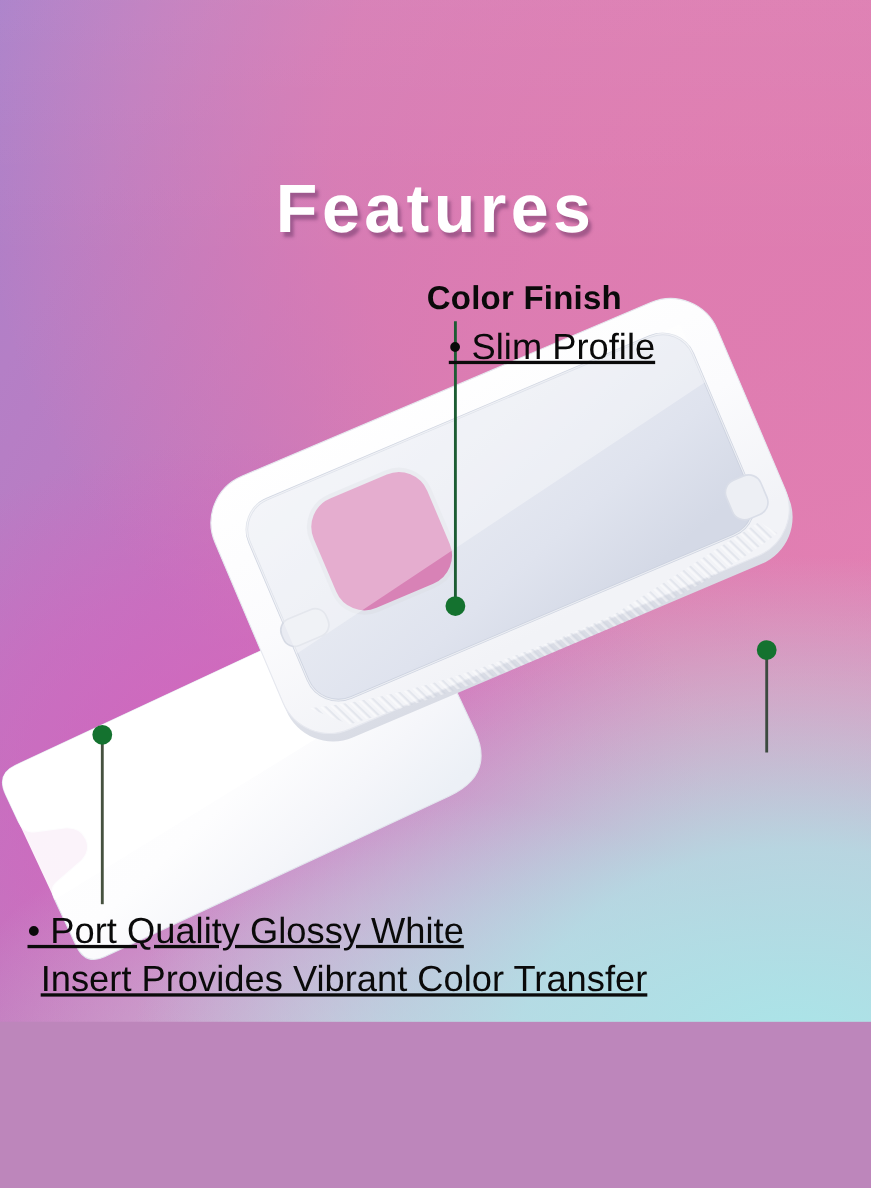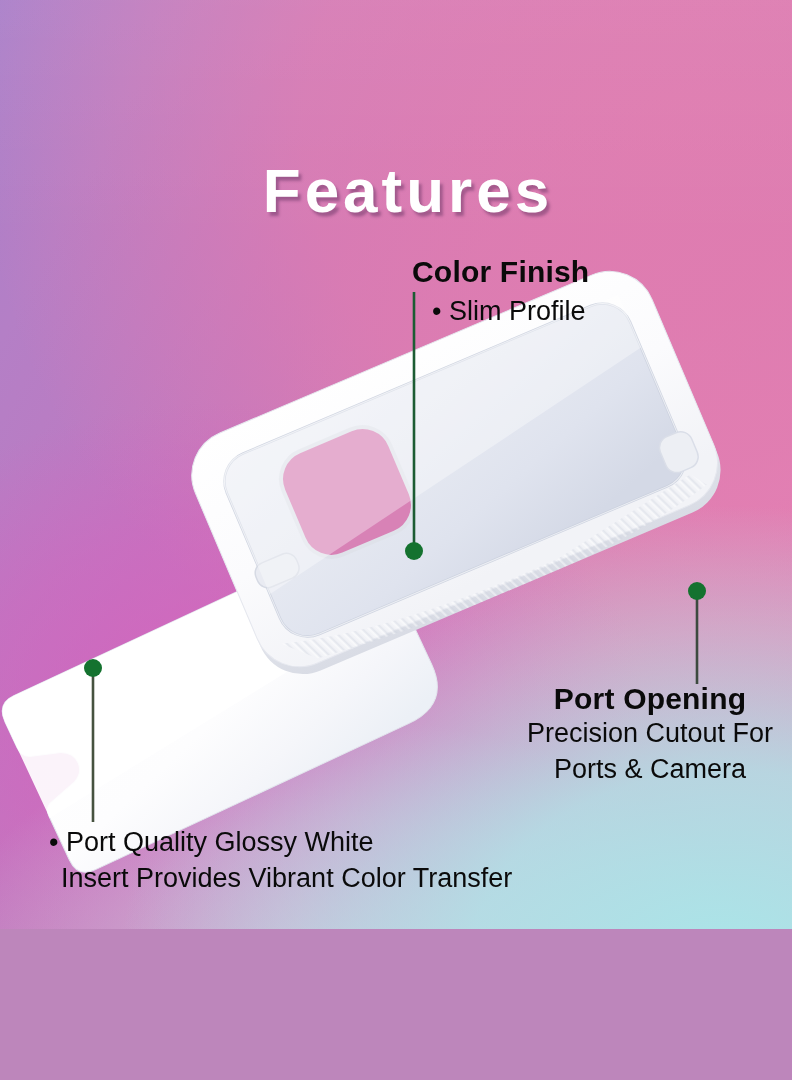--- a/index.html
+++ b/index.html
@@ -55,40 +55,41 @@
   #bottom-band {
     position:absolute; left:0; top:929px;
     width:792px; height:151px;
     background:#bd86bb;
   }
 
   
   #artwork { position:absolute; left:0; top:0; width:792px; height:929px; }
 
   
-  .txt { position:absolute; color:#0a0a0a;padding-left:24px; }
+  .txt { position:absolute; color:#0a0a0a; }
   #page-title {
     left:0; top:160px; width:792px;
     text-align:center;
     font-size:62px; font-weight:bold;
     letter-spacing:4px;
     color:#ffffff;
     text-shadow:3px 4px 3px rgba(90,45,90,0.45);
     line-height:1.0;
   }
   .feat-head {
     font-size:30px; font-weight:bold;
     letter-spacing:0.2px;
     line-height:1.05;
     white-space:nowrap;
   }
   .feat-line {
-    font-size:27px; font-weight:normal;
+    font-size:33px; font-weight:normal;
     line-height:1.34;
     white-space:nowrap;
+    text-decoration:underline;
   }
 
   
   #rubber-block { left:388px; top:256px; }
   #rubber-block .feat-list { margin-top:5px; margin-left:20px; }
 
   
   #port-block { left:492px; top:683px; width:292px; text-align:center; }
   #port-block .feat-line { white-space:nowrap; }
 
@@ -220,25 +221,20 @@
 
     <div class="txt" id="page-title">Features</div>
 
     <div class="txt" id="rubber-block">
       <div class="feat-head">Color Finish</div>
       <div class="feat-list">
         <div class="feat-line bullet-row">• Slim Profile</div>
       </div>
     </div>
 
-    <div class="txt" id="port-block">
-      <div class="feat-head">Port Opening</div>
-      <div class="feat-line">Precision Cutout For</div>
-      <div class="feat-line">Ports &amp; Camera</div>
-    </div>
 
     <div class="txt" id="alum-block">
       <div class="feat-list">
         <div class="feat-line">• Port Quality Glossy White</div>
         <div class="feat-line indent">Insert Provides Vibrant Color Transfer</div>
       </div>
     </div>
 
   </div>
 

